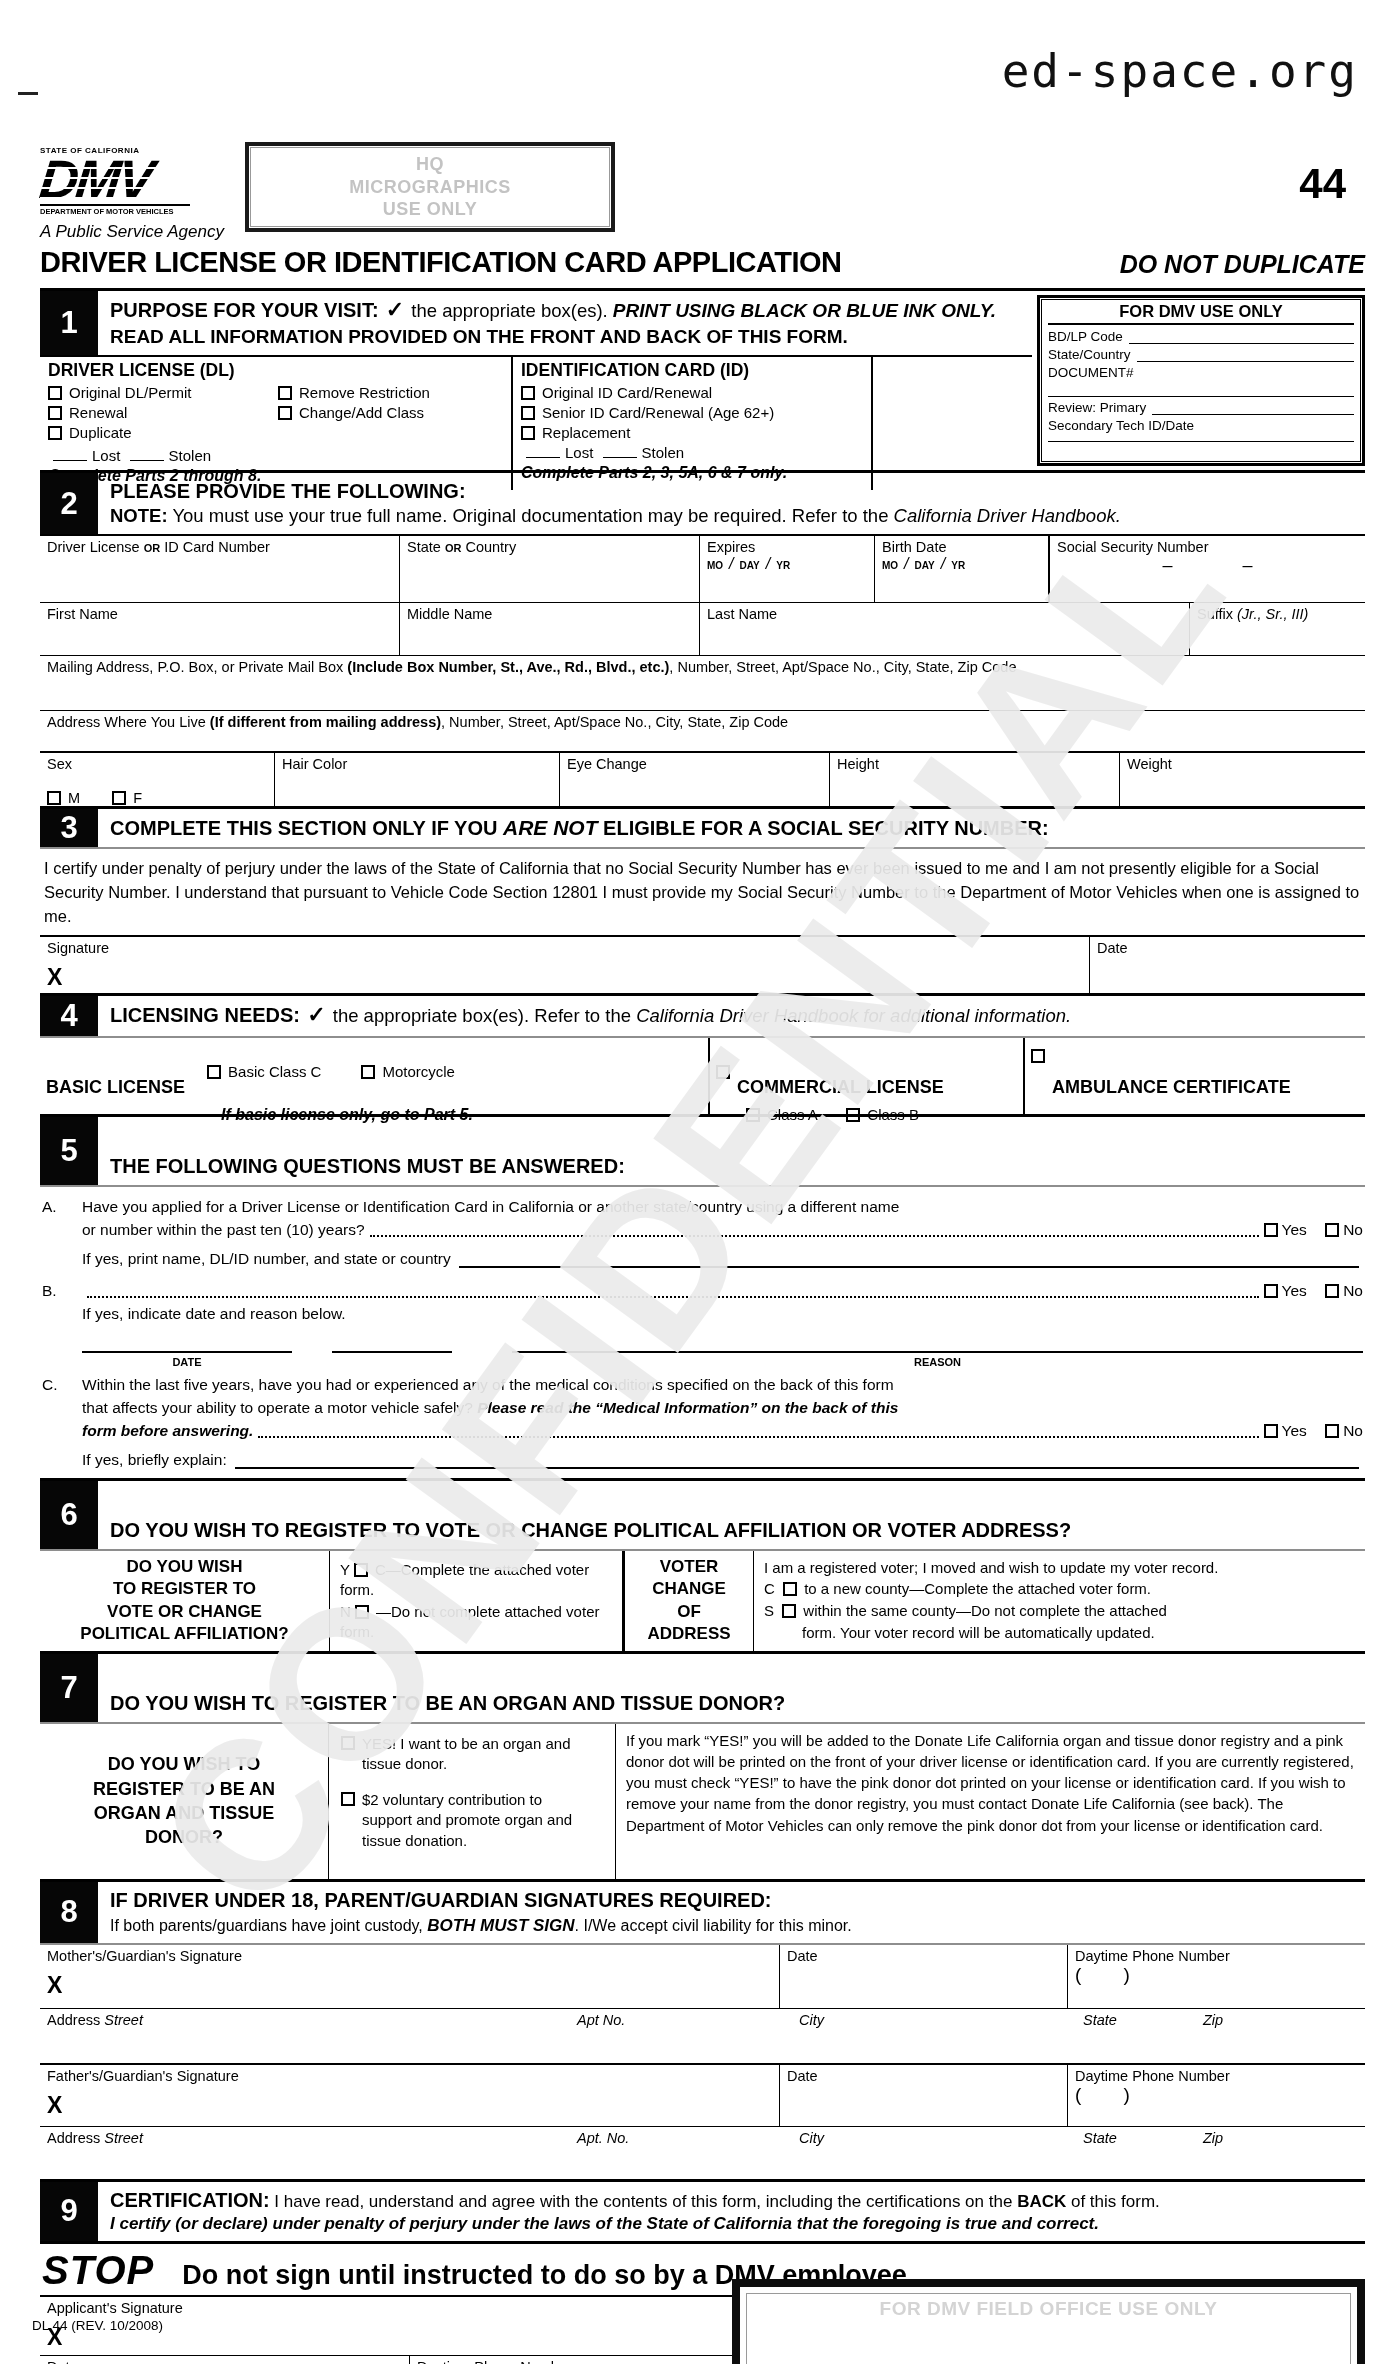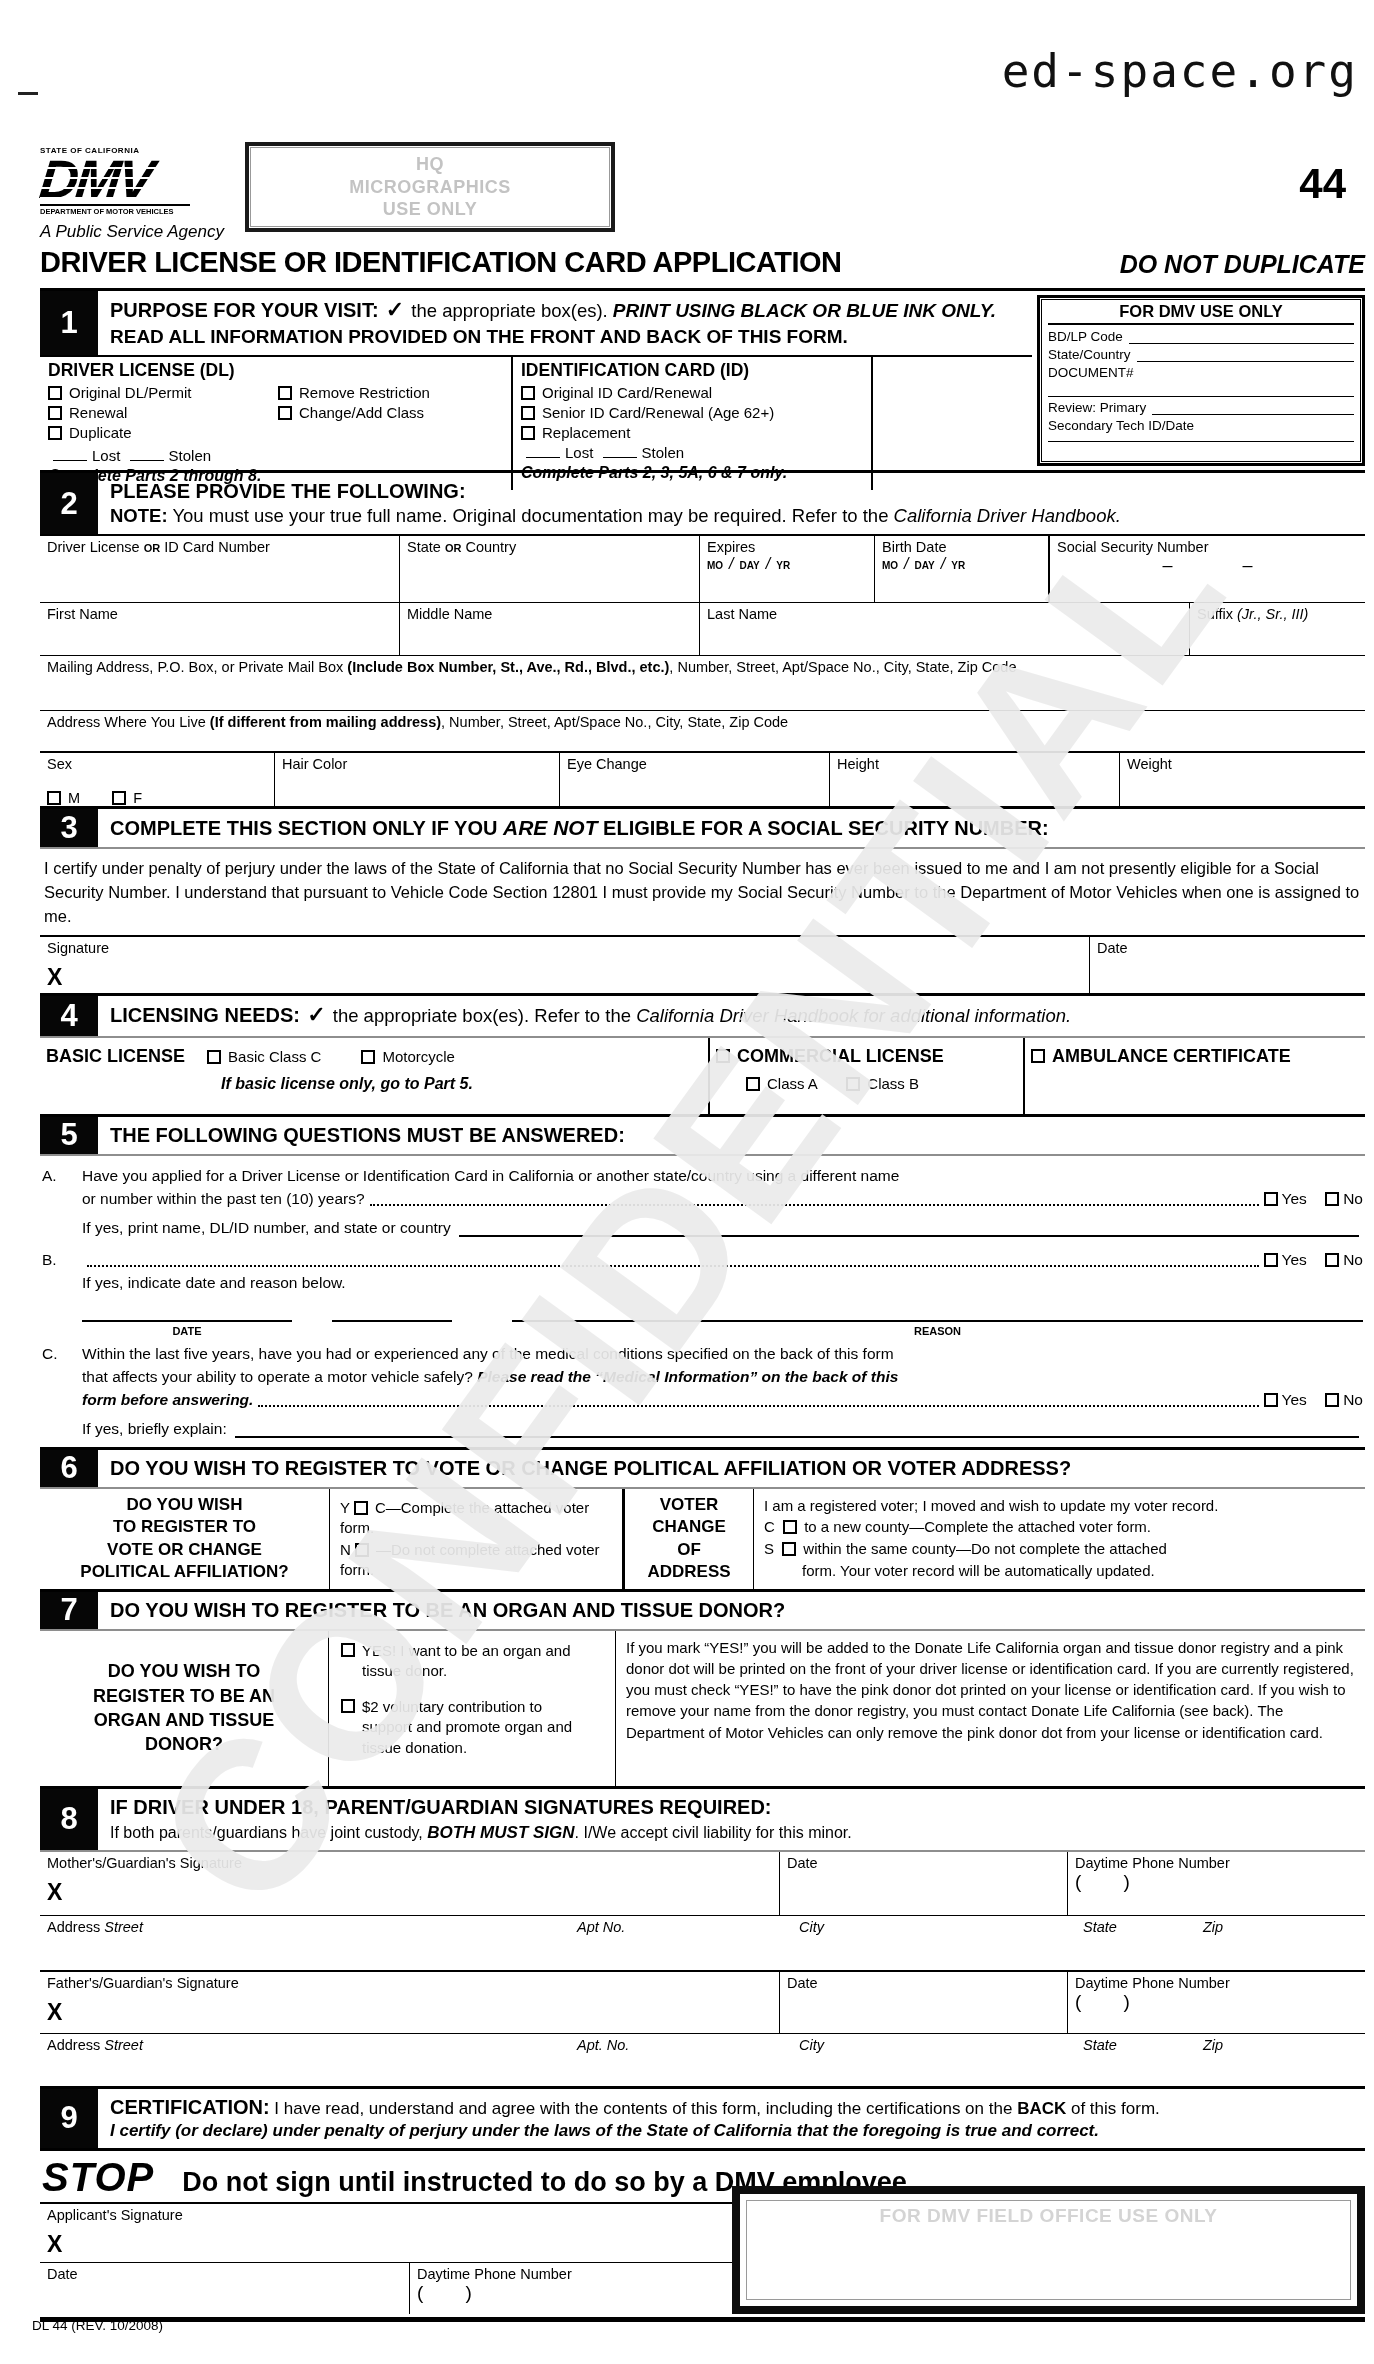--- a/index.html
+++ b/index.html
@@ -25,21 +25,21 @@
   .form-title { font-size:29px; font-weight:bold; letter-spacing:-.5px; }
   .dnd { font-size:25px; font-weight:bold; font-style:italic; }
   
   .main { top:288px; left:40px; width:1325px; border-bottom:3px solid #000; }
   .main:after { content:""; display:block; height:2px; background:#000; margin-top:3px; }
   .sec { border-top:3px solid #000; position:relative; }
   .sechdr { display:flex; align-items:stretch; border-bottom:2px solid #8e8e8e; }
   .numbox { width:58px; min-width:58px; background:#060606; color:#fff; font-weight:bold;
     font-size:31px; display:flex; align-items:center; justify-content:center; }
   .hdrbody { padding:5px 12px 6px; font-size:18.5px; line-height:1.3; }
-  .hb { font-weight:bold; font-size:20px; }
+  .hb { font-weight:bold; font-size:20px;margin-top:31px; }
   .bi { font-weight:bold; font-style:italic; }
   .it { font-style:italic; }
   .b { font-weight:bold; }
   .chk { font-size:22px; font-weight:bold; padding:0 2px; }
   .cb { display:inline-block; width:14px; height:14px; border:2.5px solid #000; background:#fff;
     vertical-align:-2px; margin-right:7px; flex:none; }
   .lbl15 { font-size:15px; }
   .frow { display:flex; }
   .bdr-b1 { border-bottom:1px solid #000; }
   .cell { border-right:1px solid #000; padding:3px 7px; font-size:14.5px; }

